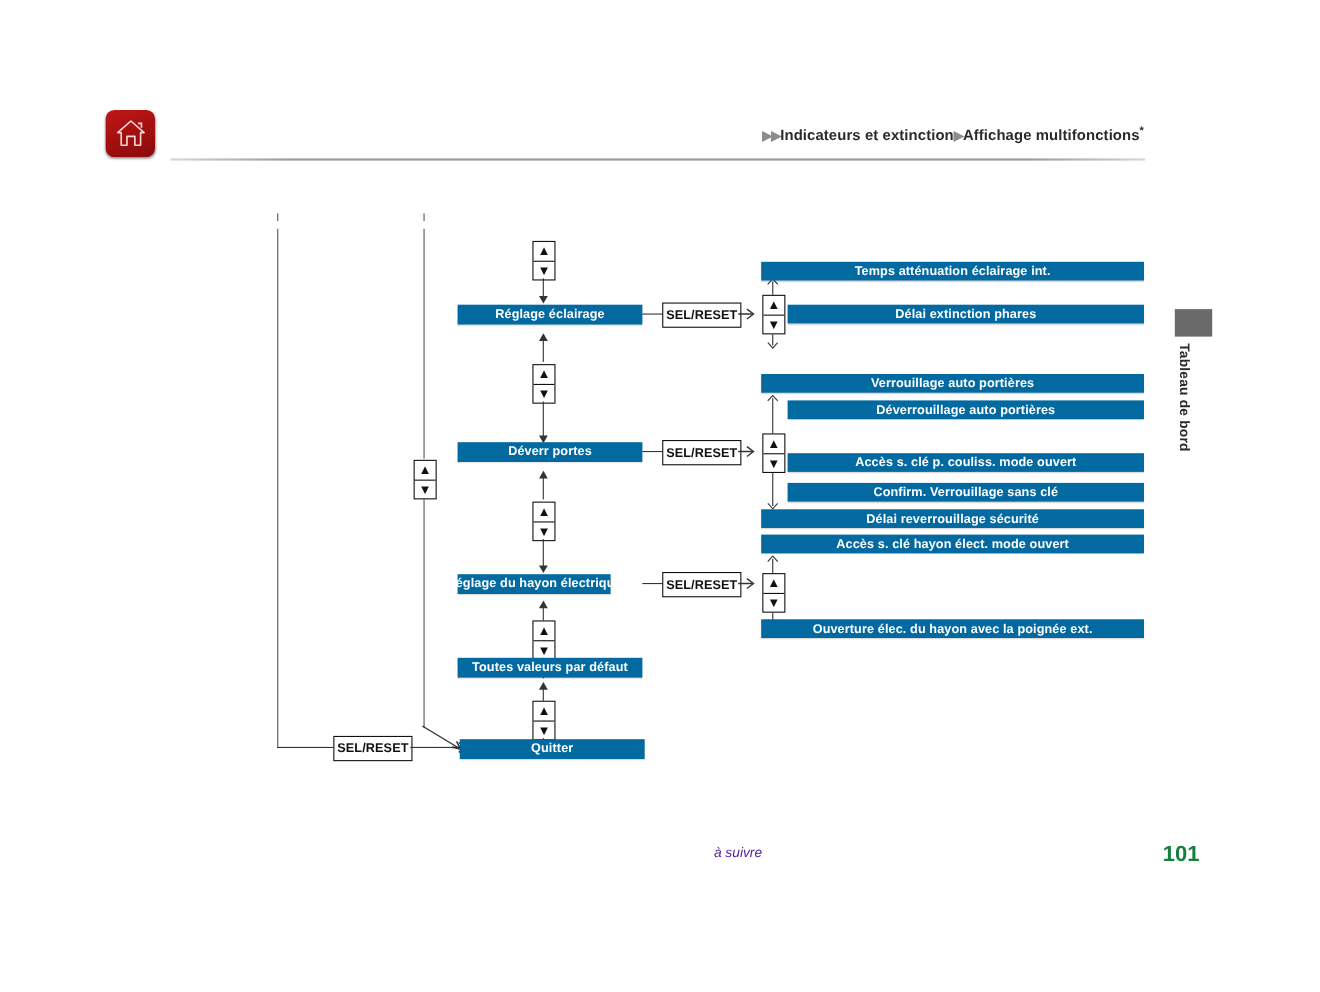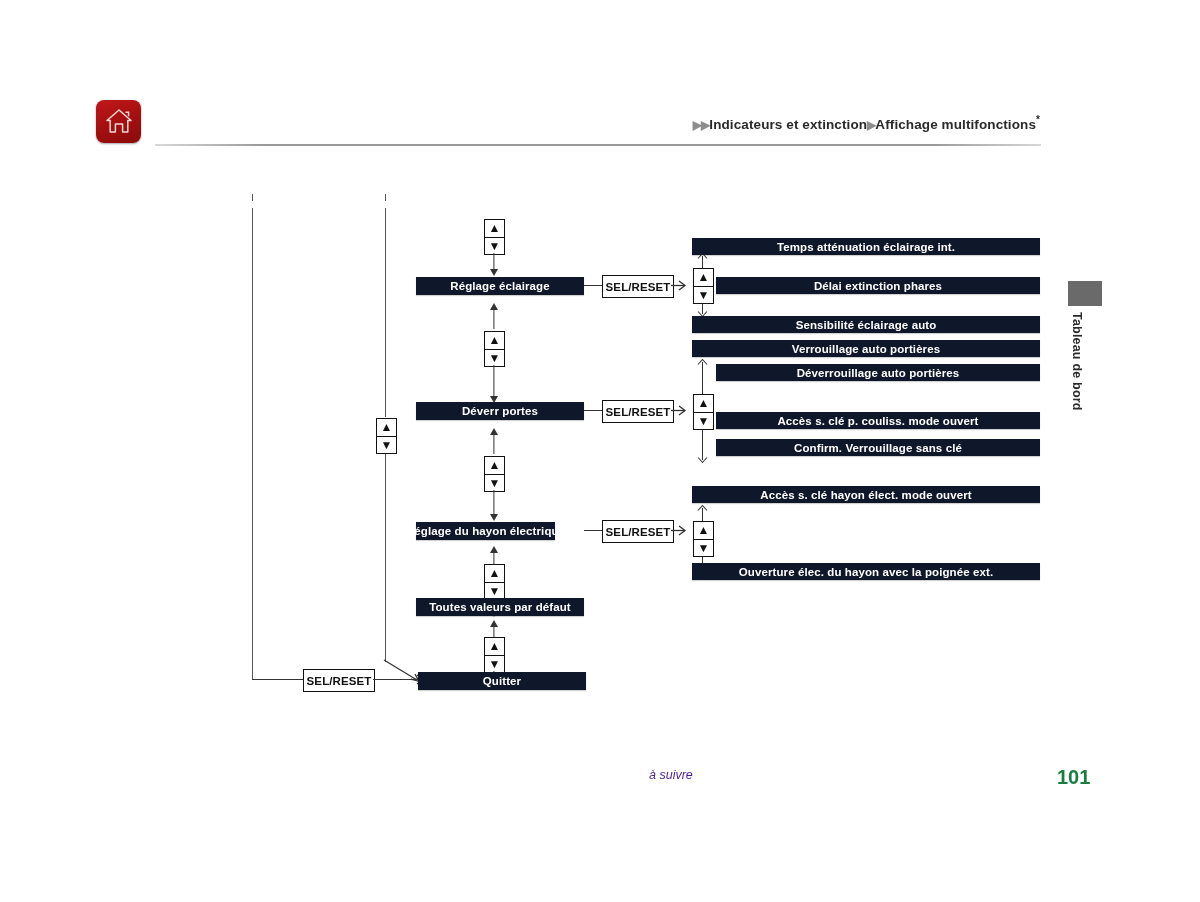--- a/index.html
+++ b/index.html
@@ -53,21 +53,21 @@
     position:absolute;left:649px;top:768px;
     font-size:12.5px;font-style:italic;color:#4c1d95;
   }
   .page-num{
     position:absolute;left:1057px;top:766px;
     font-size:20px;font-weight:700;color:#15803d;
   }
 
   
   .gbox{
-    position:absolute;background:#0f172a;
+    position:absolute;background:#0369a1;
     color:#ffffff;font-size:11.5px;font-weight:700;
     display:flex;align-items:center;justify-content:center;
     letter-spacing:.1px;white-space:nowrap;
     box-shadow:0 1px 1px rgba(0,0,0,.18);
   }
   .wbox{
     position:absolute;background:#ffffff;border:1.4px solid #111;
     color:#111;font-size:11.5px;font-weight:700;
     display:flex;align-items:center;justify-content:center;
     white-space:nowrap;letter-spacing:.1px;
@@ -250,35 +250,35 @@
   <div class="vline-thin" style="left:702px;top:256px;height:58px;"></div>
   <div class="openhead up" style="left:698px;top:258px;width:9px;"></div>
   <div class="openhead down" style="left:698px;top:311px;width:9px;"></div>
   <div class="updown" style="left:693px;top:268px;">
     <div class="half top">▲</div>
     <div class="half bottom">▼</div>
   </div>
 
   <div class="gbox" style="left:692px;top:238px;width:348px;height:17px;">Temps atténuation éclairage int.</div>
   <div class="gbox" style="left:716px;top:277px;width:324px;height:17px;">Délai extinction phares</div>
-  <div class="gbox" style="left:692px;top:316px;width:348px;height:17px;">Sensibilité éclairage auto</div>
 
   <div class="gbox" style="left:692px;top:340px;width:348px;height:17px;">Verrouillage auto portières</div>
 
   <div class="vline-thin" style="left:702px;top:362px;height:98px;"></div>
   <div class="openhead up" style="left:698px;top:364px;width:9px;"></div>
   <div class="openhead down" style="left:698px;top:457px;width:9px;"></div>
   <div class="updown" style="left:693px;top:394px;">
     <div class="half top">▲</div>
     <div class="half bottom">▼</div>
   </div>
 
   <div class="gbox" style="left:716px;top:364px;width:324px;height:17px;">Déverrouillage auto portières</div>
   <div class="gbox" style="left:716px;top:412px;width:324px;height:17px;">Accès s. clé p. couliss. mode ouvert</div>
   <div class="gbox" style="left:716px;top:439px;width:324px;height:17px;">Confirm. Verrouillage sans clé</div>
+  <div class="gbox" style="left:692px;top:463px;width:348px;height:17px;">Délai reverrouillage sécurité</div>
 
   <div class="gbox" style="left:692px;top:486px;width:348px;height:17px;">Accès s. clé hayon élect. mode ouvert</div>
 
   <div class="vline-thin" style="left:702px;top:508px;height:58px;"></div>
   <div class="openhead up" style="left:698px;top:510px;width:9px;"></div>
   <div class="openhead down" style="left:698px;top:563px;width:9px;"></div>
   <div class="updown" style="left:693px;top:521px;">
     <div class="half top">▲</div>
     <div class="half bottom">▼</div>
   </div>

